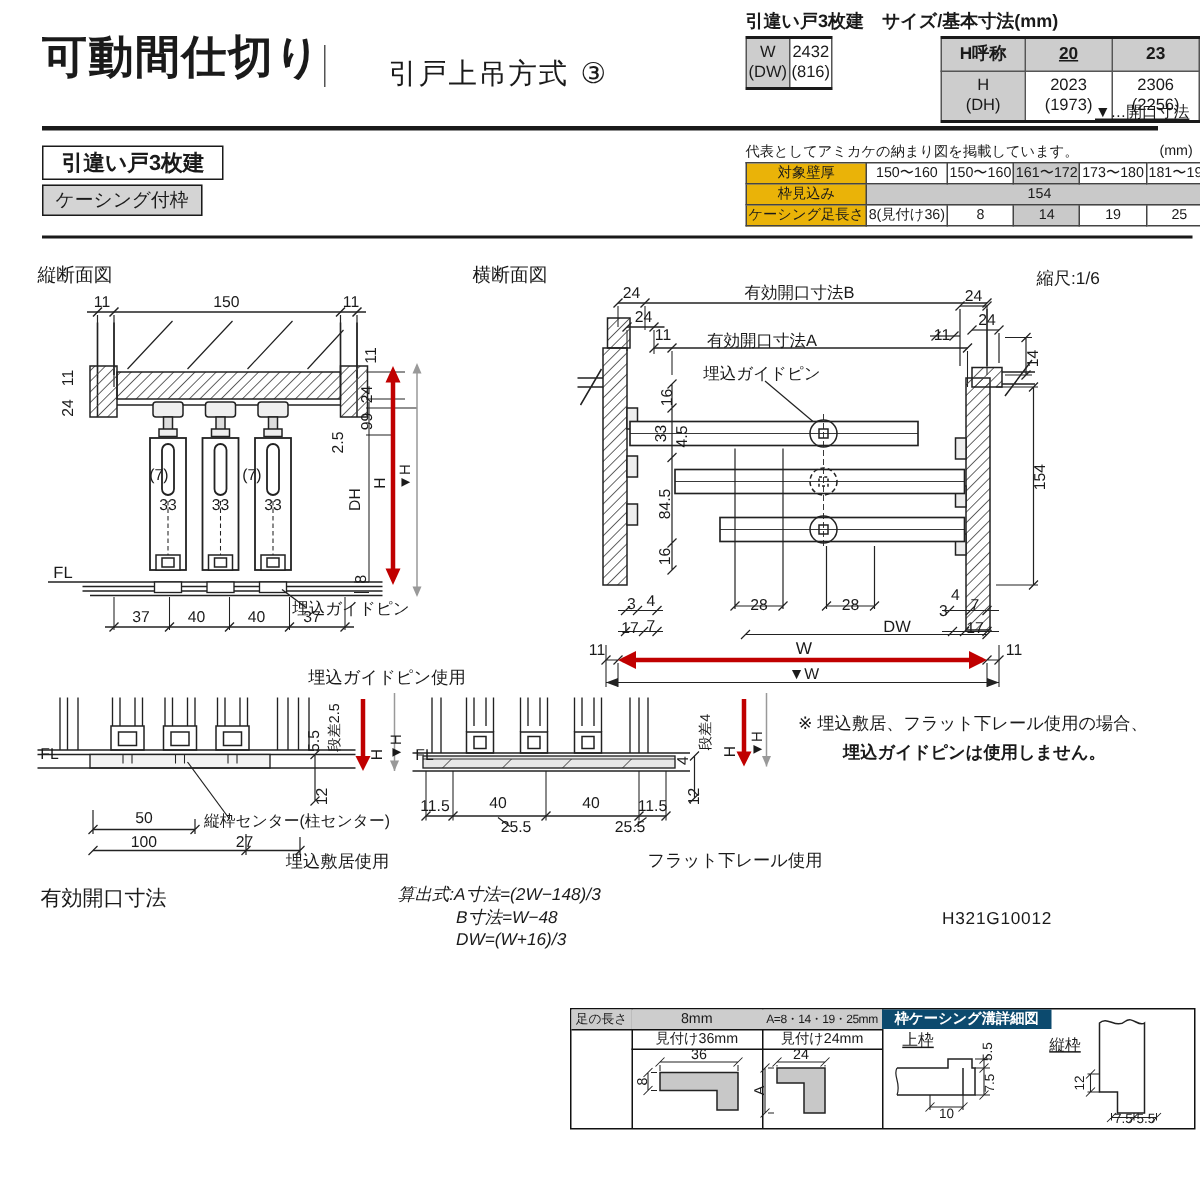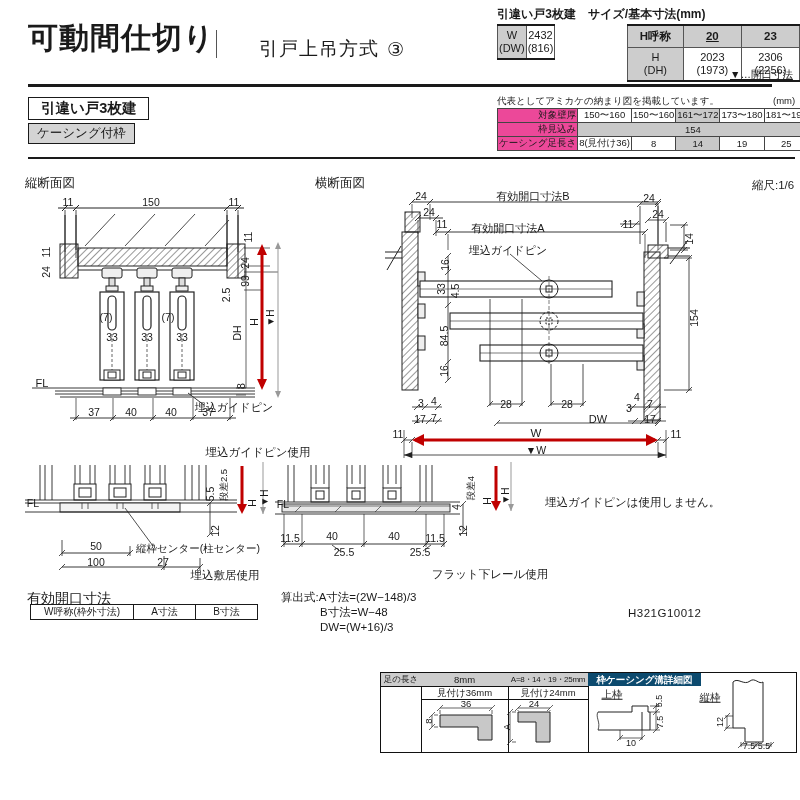--- a/index.html
+++ b/index.html
@@ -17,21 +17,21 @@
   .h-sub{font-size:19px;letter-spacing:1px;}
   .vdivider{width:1px;background:#555;}
   .rule{background:#1a1a1a;}
   table{border-collapse:collapse;}
   .sizetbl{border-top:2px solid #1a1a1a;border-bottom:2px solid #1a1a1a;}
   .sizetbl td{border:1px solid #555;text-align:center;vertical-align:middle;white-space:pre-line;line-height:1.15;}
   .sizetbl tr.hd td{background:#cdcdcd;font-weight:bold;font-size:11.5px;height:19px;}
   .sizetbl tr.bd td{font-size:11px;height:30px;}
   .sizetbl tr.bd td.lb{background:#cdcdcd;}
   .walltbl td{border:1px solid #444;text-align:center;font-size:9.5px;height:13px;padding:0 1px;white-space:nowrap;}
-  .walltbl td.lb{background:#ec4899;text-align:right;}
+  .walltbl td.lb{background:#eab308;}
   .walltbl td.hl{background:#c9c9c9;}
   .opentbl{border:1.5px solid #1a1a1a;}
   .opentbl td{border:1px solid #1a1a1a;text-align:center;font-size:10px;padding:0;}
   .boxlabel{border:1.5px solid #1a1a1a;font-size:14.5px;font-weight:bold;padding:1px 12px;white-space:nowrap;}
   .boxlabel2{border:1px solid #1a1a1a;background:#d4d4d4;font-size:12.5px;padding:1px 8px;white-space:nowrap;}
   .sectitle{font-size:12.5px;white-space:nowrap;}
   .smalltxt{font-size:9.5px;white-space:nowrap;}
   .formula{font-size:11.5px;line-height:15px;white-space:nowrap;}
   .ftcell{position:absolute;display:flex;align-items:center;justify-content:center;text-align:center;white-space:pre-line;line-height:1.25;}
   .gray{background:#cdcdcd;}
@@ -104,21 +104,21 @@
     <td class="hl">14</td>
     <td>19</td>
     <td>25</td>
   </tr>
 </tbody>
   </table>
 <div class="abs rule" style="left:28px;top:157px;width:767px;height:1.5px;"></div>
 
 <span class="abs sectitle" style="left:25px;top:175px;">縦断面図</span>
 <span class="abs sectitle" style="left:315px;top:175px;">横断面図</span>
-<span class="abs" style="left:752px;top:178px;font-size:11.5px;">縮尺:1/6</span>
+<span class="abs" style="left:691px;top:178px;font-size:11.5px;">縮尺:1/6</span>
 
 <svg style="left:30px;top:192px;" width="260" height="245" viewBox="0 0 260 245">
   <defs>
     <pattern id="ht" width="5" height="5" patternUnits="userSpaceOnUse" patternTransform="rotate(45)">
       <line x1="0" y1="0" x2="0" y2="5" stroke="#444" stroke-width="1.1"></line>
     </pattern>
   </defs>
   <g stroke="#222" stroke-width="1" fill="none">
     <line x1="28" y1="16" x2="214" y2="16"></line>
     <path d="M32,19 l6,-6 M43,19 l6,-6 M194,19 l6,-6 M205,19 l6,-6"></path>
@@ -329,28 +329,23 @@
     <rect x="219.5" y="4" width="3" height="38"></rect>
     <path d="M221,49 l-5,-10 h10 z"></path>
   </g>
   <line x1="236" y1="0" x2="236" y2="49" stroke="#999" stroke-width="1"></line>
   <path d="M236,49 l-3,-7 h6 z" fill="#999" stroke="none"></path>
 </svg>
 
 <span class="abs" style="left:27px;top:590px;font-size:14px;">有効開口寸法</span>
 <table class="abs opentbl" style="left:30px;top:604px;">
   <tbody>
-      <tr>
-    <td style="width:102px;height:12px;">W呼称(枠外寸法)</td>
-    <td style="width:61px;">A寸法</td>
-    <td style="width:61px;">B寸法</td>
-  </tr>
 </tbody>
   </table>
-<div class="abs formula" style="left:281px;top:590px;">
+<div class="abs formula" style="left:265px;top:590px;font-style:italic;">
   <div>算出式:A寸法=(2W−148)/3</div>
   <div style="margin-left:39px;">B寸法=W−48</div>
   <div style="margin-left:39px;">DW=(W+16)/3</div>
 </div>
 <span class="abs" style="left:628px;top:607px;font-size:11.5px;letter-spacing:0.5px;">H321G10012</span>
 
 <div class="abs" style="left:380px;top:672px;width:415px;height:79px;border:1.5px solid #111;">
   <div class="abs" style="left:40px;top:0;height:79px;border-left:1px solid #111;"></div>
   <div class="abs" style="left:127px;top:0;height:79px;border-left:1px solid #111;"></div>
   <div class="abs" style="left:207px;top:0;height:79px;border-left:1px solid #111;"></div>
@@ -473,21 +468,22 @@
     <span class="dim rot" style="left: 463px; top: 531px;">12</span>
     <span class="dim" style="left: 290px; top: 538px;">11.5</span>
     <span class="dim" style="left: 332px; top: 536px;">40</span>
     <span class="dim" style="left: 394px; top: 536px;">40</span>
     <span class="dim" style="left: 435px; top: 538px;">11.5</span>
     <span class="dim" style="left: 344px; top: 552px;">25.5</span>
     <span class="dim" style="left: 420px; top: 552px;">25.5</span>
     <span class="dim" style="left: 490px; top: 575px; font-size: 11.5px;">フラット下レール使用</span>
   </div>
 <div class="layer">
-    <span class="dim la" style="left: 545px; top: 503px; font-size: 11.5px;">埋込ガイドピンは使用しません。</span>
+    <span class="dim la" style="left: 532px; top: 484px; font-size: 11.5px;">※ 埋込敷居、フラット下レール使用の場合、</span>
+    <span class="dim la" style="left: 562px; top: 503px; font-size: 11.5px; font-weight: bold;">埋込ガイドピンは使用しません。</span>
   </div>
 <div class="layer">
     <span class="dim" style="left: 466px; top: 704px; font-size: 9.5px;">36</span>
     <span class="dim rot" style="left: 429px; top: 721px; font-size: 9.5px;">8</span>
     <span class="dim" style="left: 534px; top: 704px; font-size: 9.5px;">24</span>
     <span class="dim rot" style="left: 507px; top: 727px; font-size: 9.5px;">A</span>
     <span class="dim und" style="left: 612px; top: 694px; font-size: 10.5px;">上枠</span>
     <span class="dim rot" style="left: 659px; top: 701px; font-size: 9px;">5.5</span>
     <span class="dim rot" style="left: 660px; top: 722px; font-size: 9px;">7.5</span>
     <span class="dim" style="left: 631px; top: 743px; font-size: 9px;">10</span>

